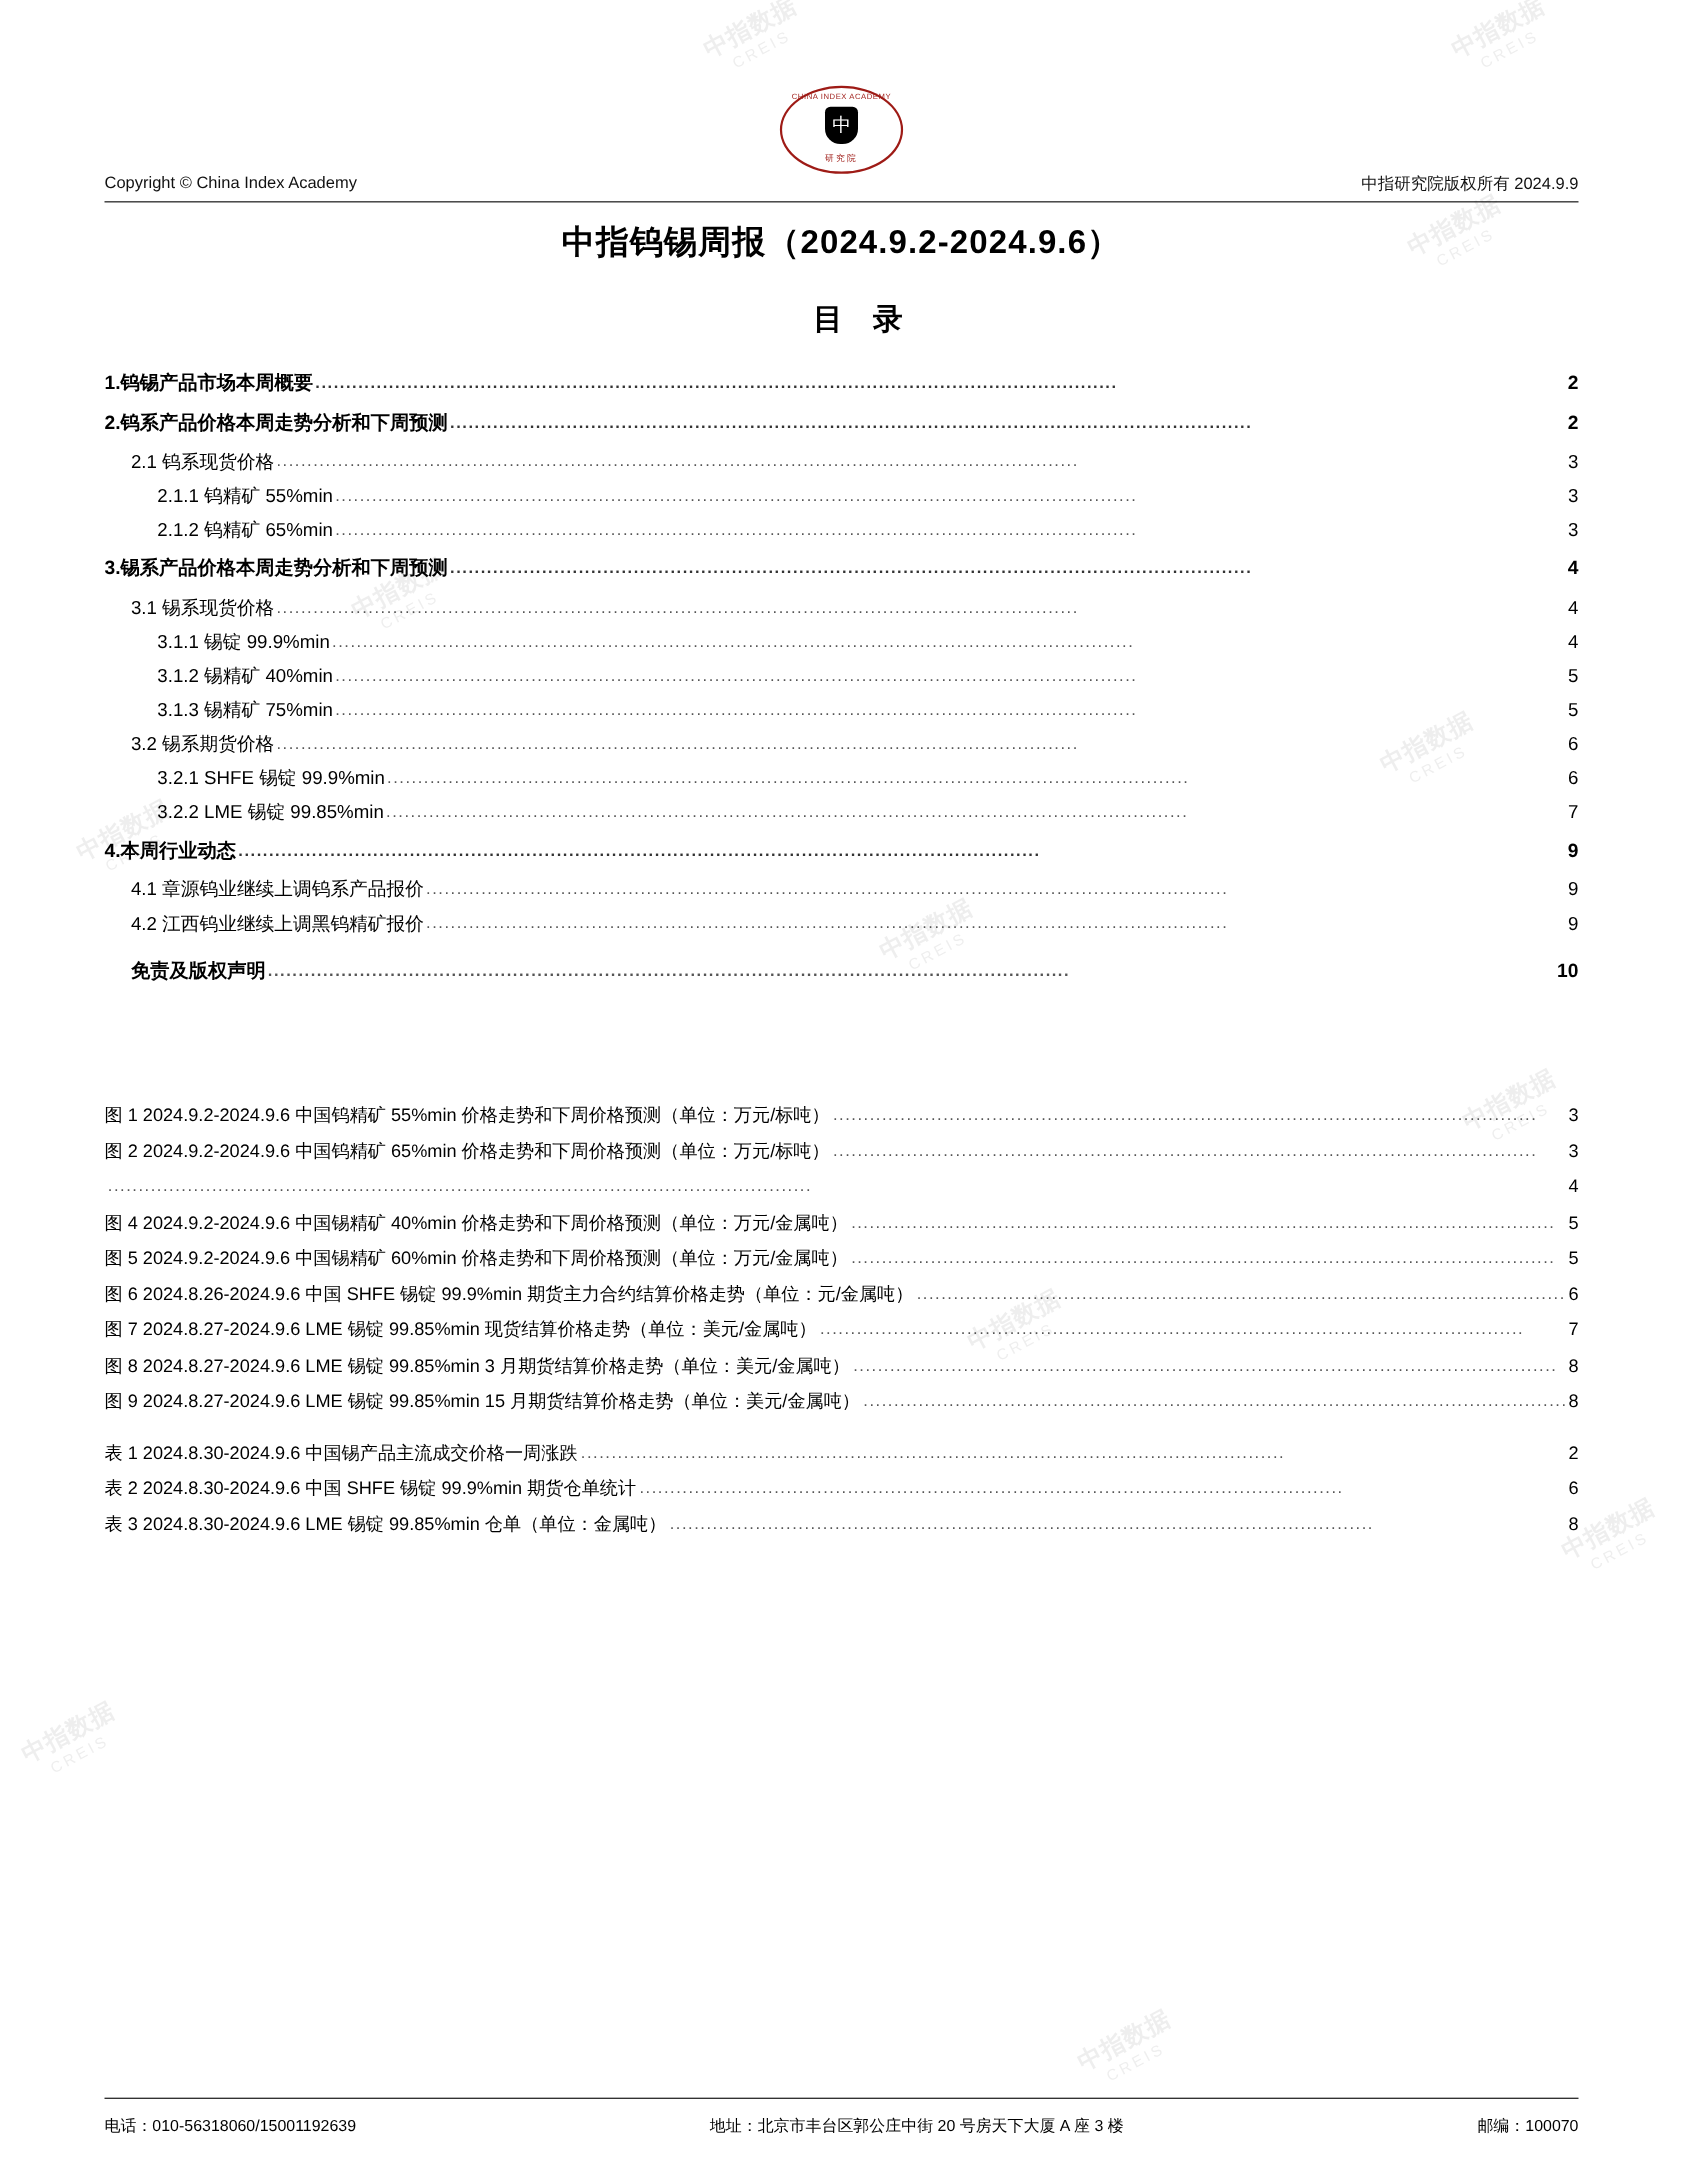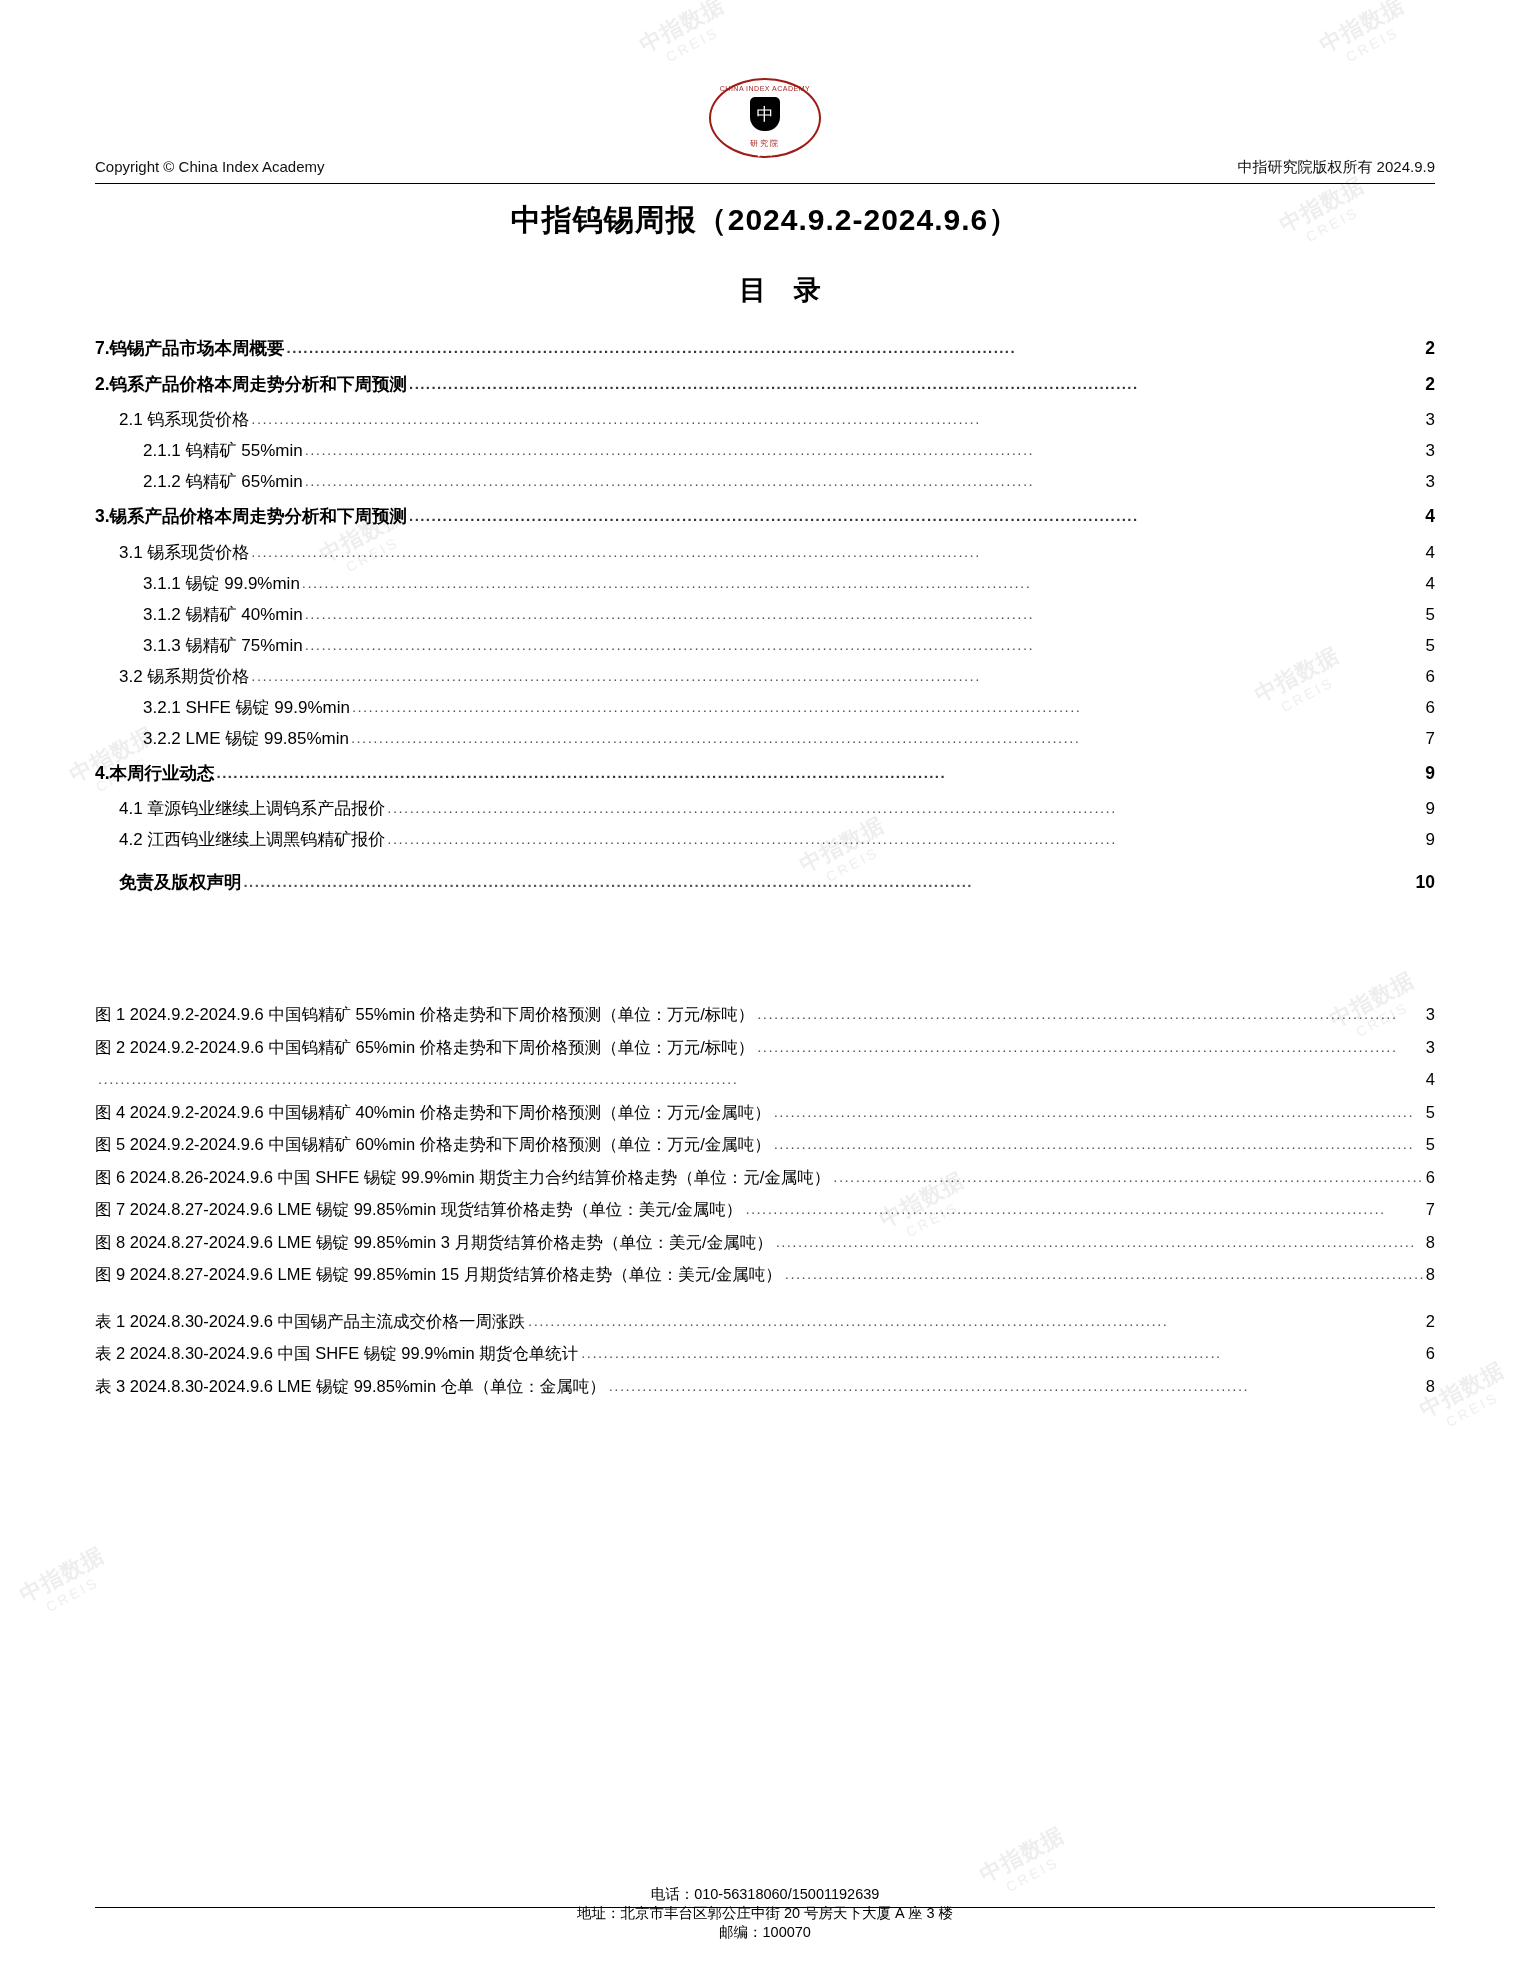--- a/index.html
+++ b/index.html
@@ -197,21 +197,20 @@
   }
   .ftr-row {
     position: absolute;
     bottom: 38px;
     left: 95px;
     right: 95px;
     display: flex;
     justify-content: space-between;
     align-items: center;
     font-size: 14.5px;
-    flex-direction: column;
   }
   .ftr-center { text-align: center; }
 </style>
 </head>
 <body>
 
 <div class="page">
 
   <div class="wm" style="left:640px; top:10px;"><span>中指数据</span><small>CREIS</small></div>
   <div class="wm" style="left:1320px; top:10px;"><span>中指数据</span><small>CREIS</small></div>
@@ -242,21 +241,21 @@
   </div>
   <div class="hdr-line"></div>
 
   <div class="doc-title">中指钨锡周报（2024.9.2-2024.9.6）</div>
 
   <div class="section-title" id="toc-title">目 录</div>
 
   <div class="toc">
 
     <div class="toc-row lvl1">
-      <span class="lbl">7.钨锡产品市场本周概要</span>
+      <span class="lbl">1.钨锡产品市场本周概要</span>
       <span class="dots">...................................................................................................................................</span>
       <span class="pg">2</span>
     </div>
 
     <div class="toc-row lvl1">
       <span class="lbl">2.钨系产品价格本周走势分析和下周预测</span>
       <span class="dots">...................................................................................................................................</span>
       <span class="pg">2</span>
     </div>
 

